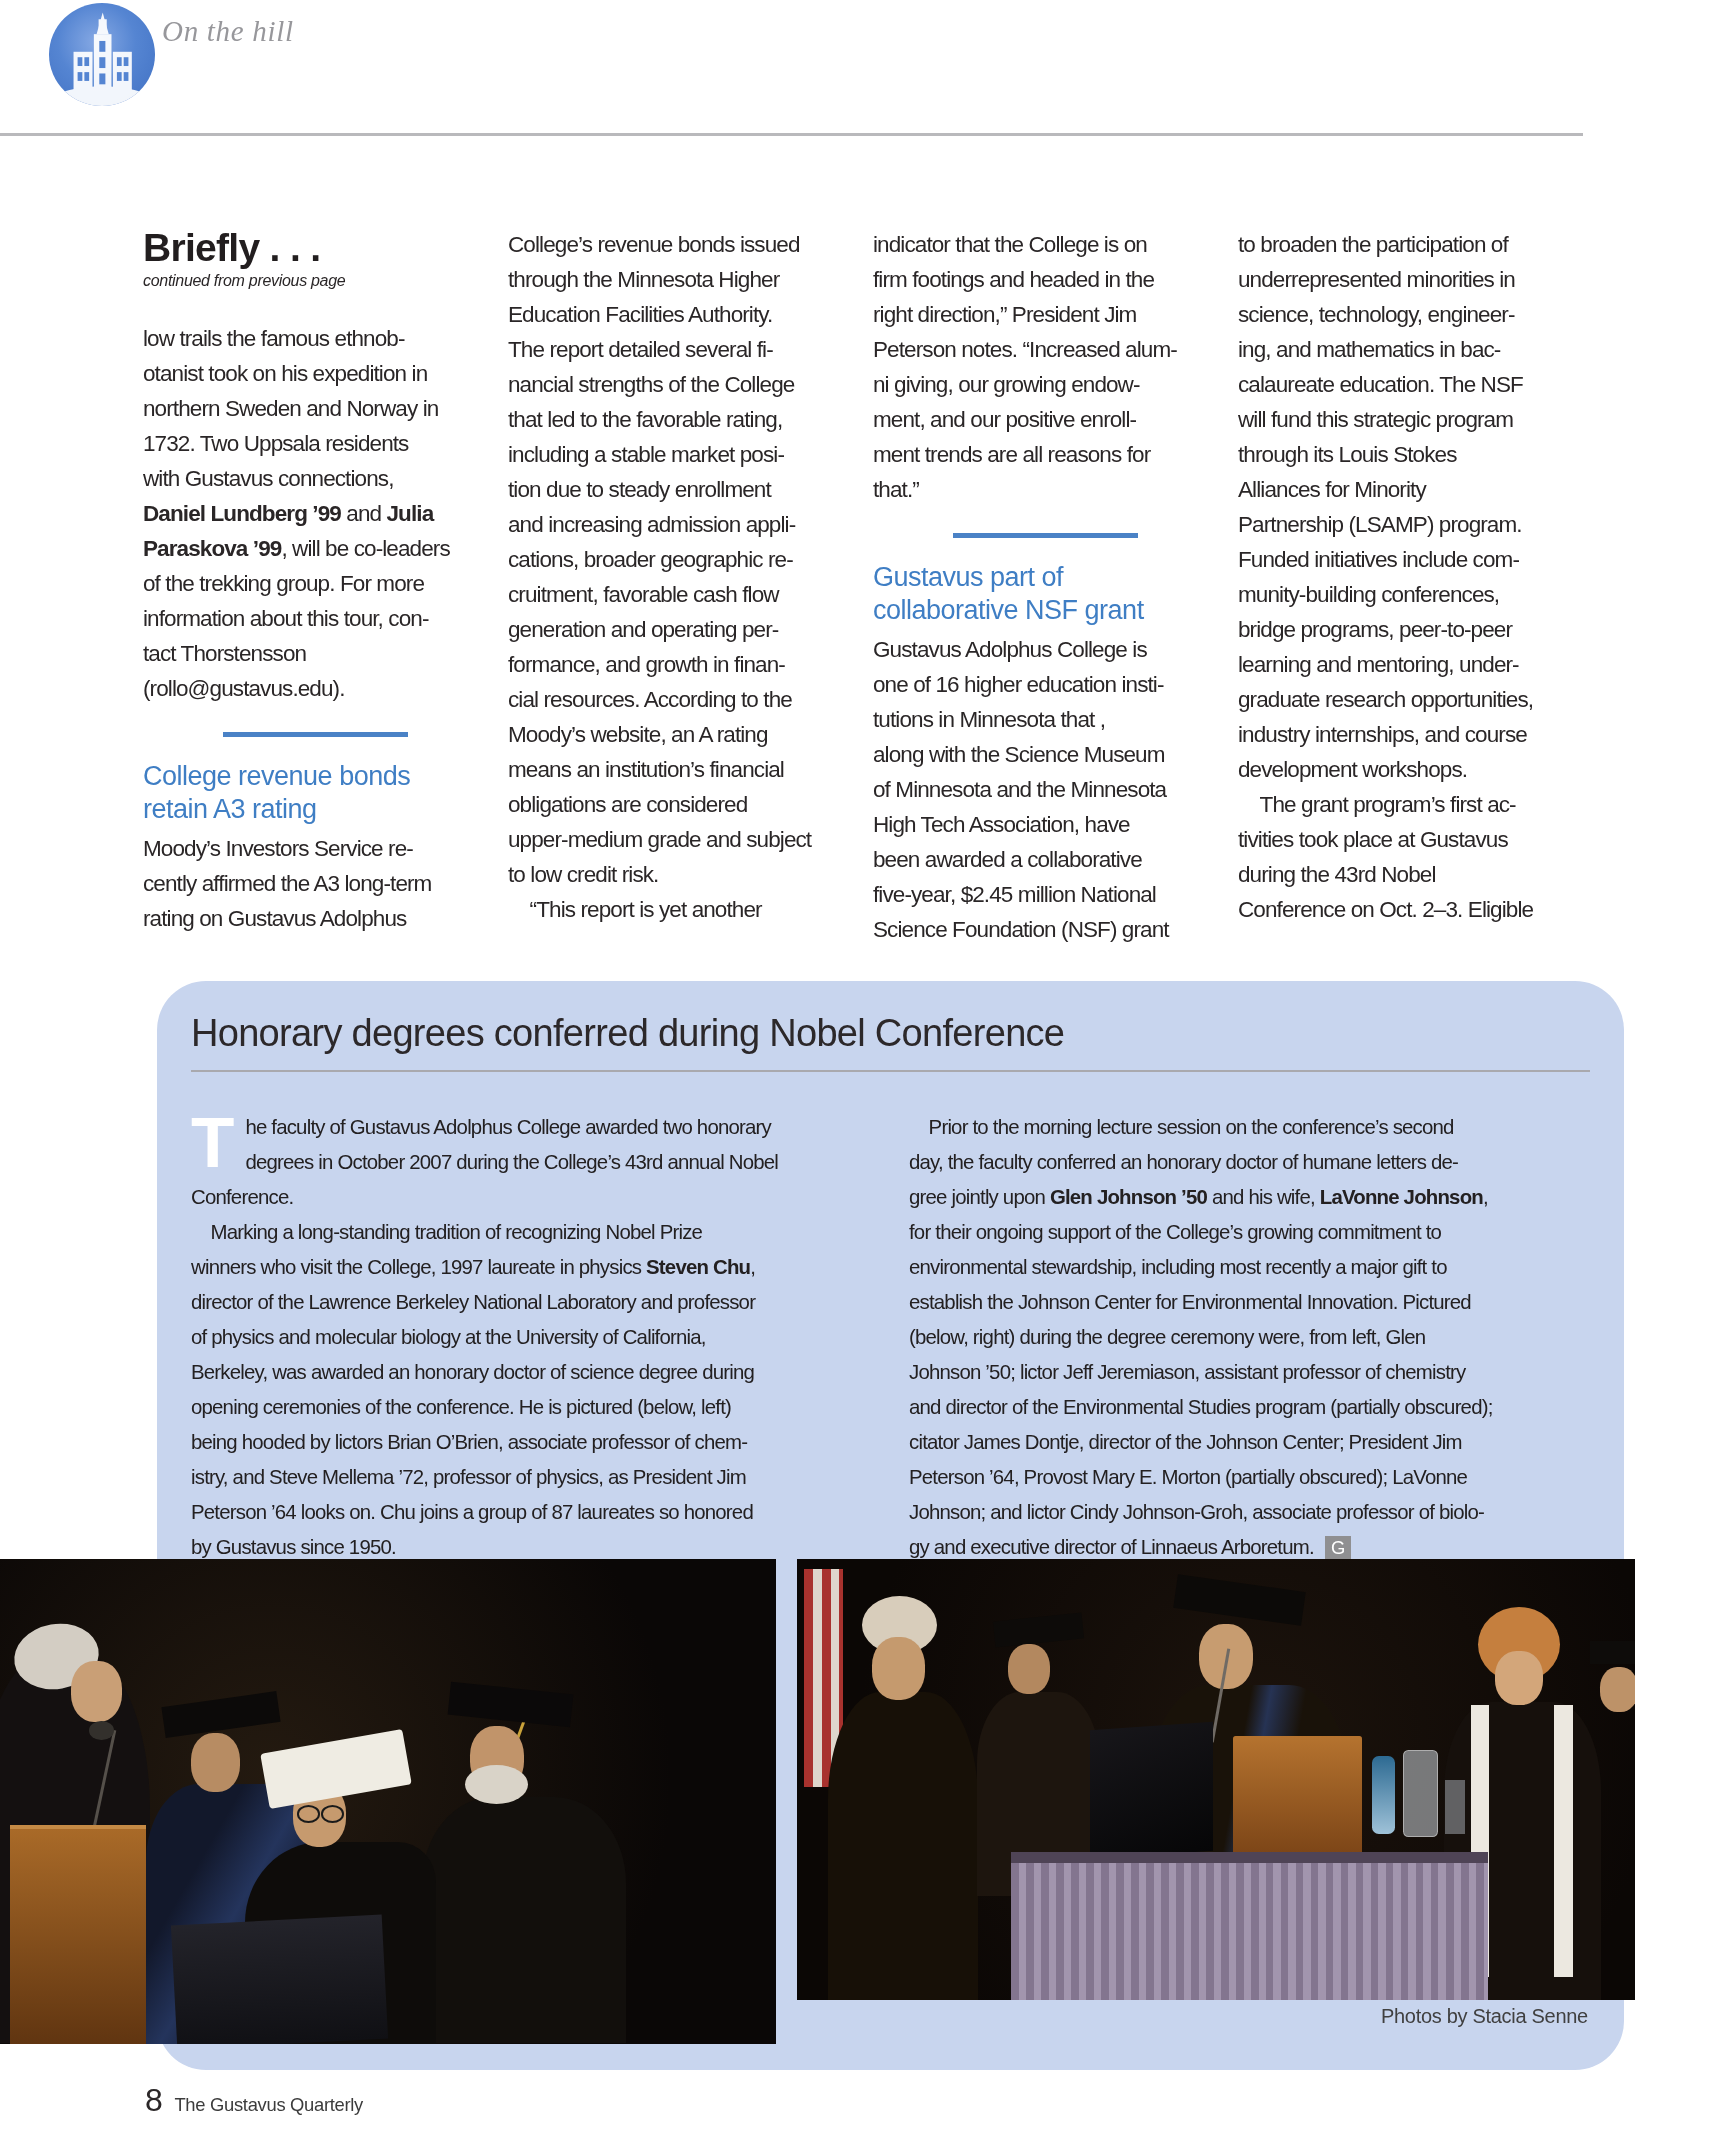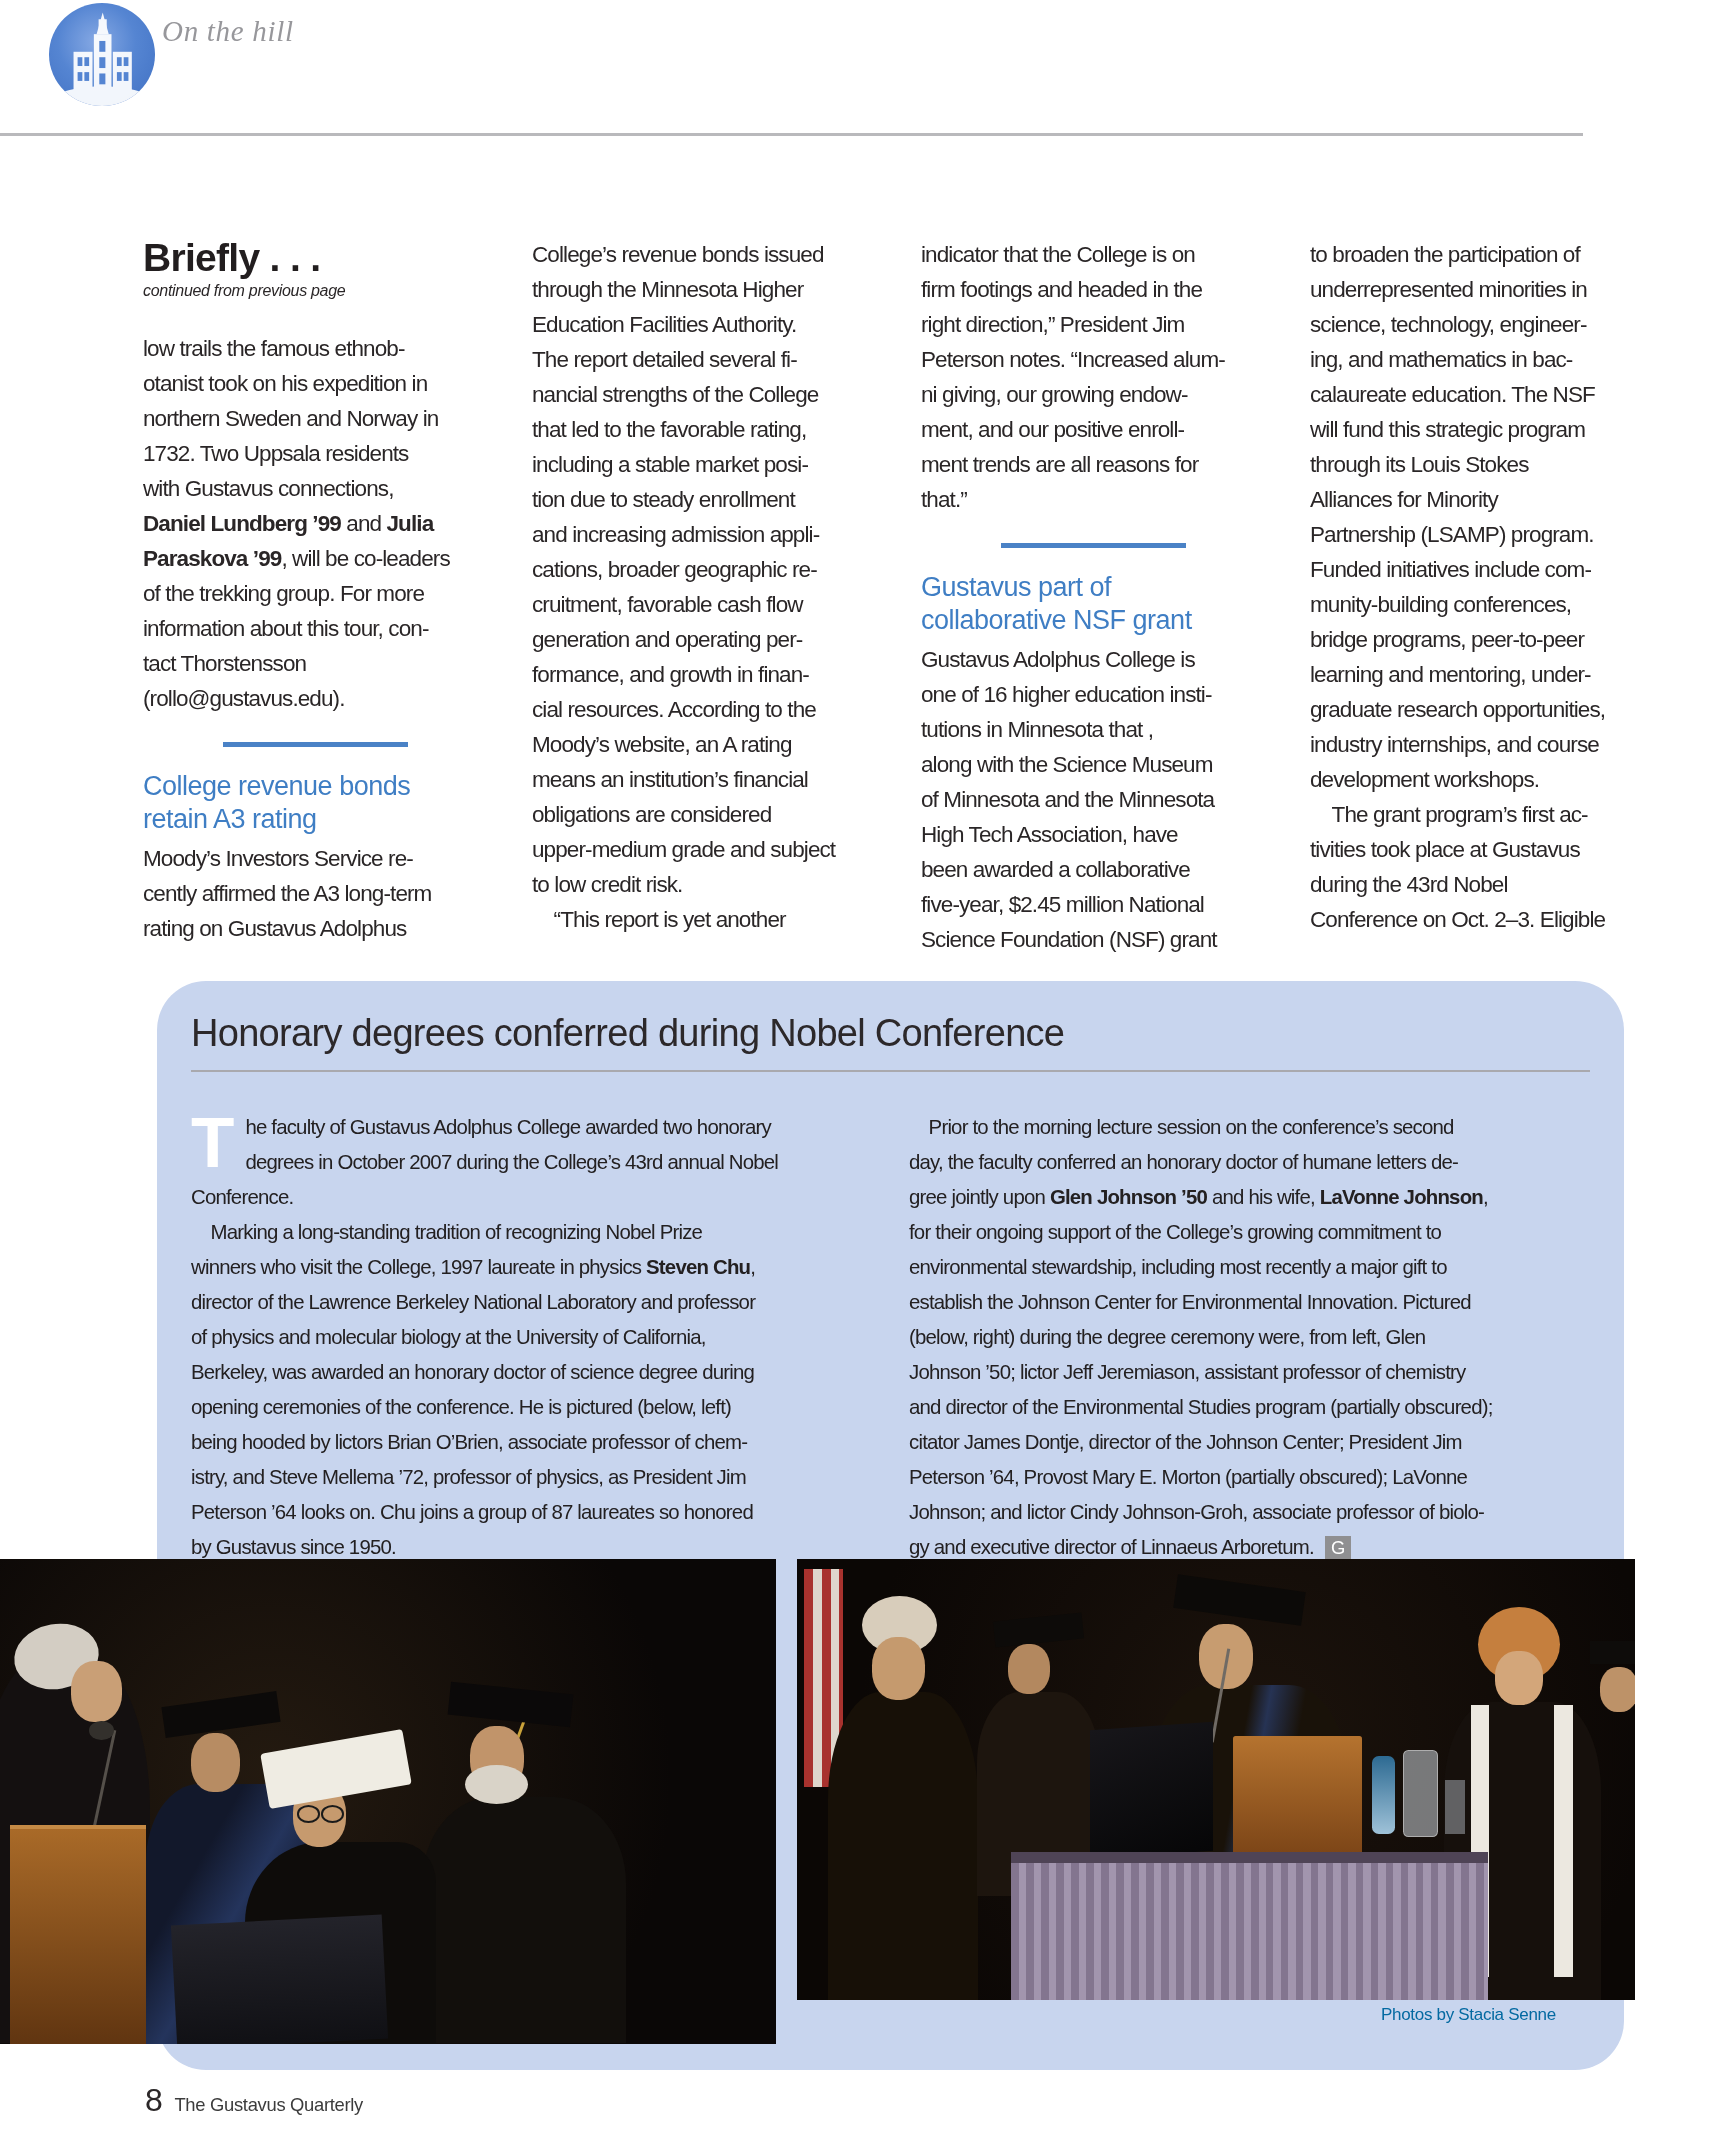--- a/index.html
+++ b/index.html
@@ -16,21 +16,21 @@
   }
   .logo svg { position:absolute; left:0; top:0; }
   .section-label {
     position:absolute; left:162px; top:15px;
     font-family:"Liberation Serif", serif; font-style:italic;
     font-size:29px; color:#97979b; letter-spacing:0.7px;
   }
   .header-rule { position:absolute; left:0; top:133px; width:1583px; height:2.7px; background:#b9b9bc; }
 
   
-  .columns { position:absolute; left:143px; top:237px; display:flex; gap:45px; }
+  .columns { position:absolute; left:143px; top:227px; display:flex; gap:21px; }
   .col { width:344px; }
   .body-text {
     font-size:22.5px; line-height:35px; letter-spacing:-0.9px;
     color:#2a2627; white-space:pre-line; margin:0;
   }
   .briefly-title { font-size:39px; line-height:41px; font-weight:bold; letter-spacing:-0.7px; color:#221e1f; margin:0; }
   .continued { font-style:italic; font-size:16px; letter-spacing:-0.3px; color:#2a2627; margin:4px 0 0; }
   .first-para { margin-top:31px; }
   .divider { width:185px; height:4.8px; background:#4a82c6; margin:26px auto 23px; }
   .col-heading {
@@ -61,21 +61,21 @@
   .photo { position:absolute; overflow:hidden; }
   .photo div { position:absolute; }
   .photo-left {
     left:0; top:1559px; width:776px; height:485px;
     background:radial-gradient(circle at 35% 45%, #241a10 0%, #0a0706 70%);
   }
   .photo-right {
     left:797px; top:1559px; width:838px; height:441px;
     background:radial-gradient(circle at 55% 40%, #1c130c 0%, #0b0705 75%);
   }
-  .photo-caption { position:absolute; left:1381px; top:2005px; font-size:17px; color:#0369a1; letter-spacing:-0.3px; }
+  .photo-caption { position:absolute; left:1381px; top:2005px; font-size:20px; color:#404040; letter-spacing:-0.3px; }
 
   
   .footer { position:absolute; left:145px; top:2082px; display:flex; align-items:baseline; gap:11.6px; }
   .page-num { font-size:32px; color:#2b2728; }
   .pub-name { font-size:18.4px; color:#3c3c3c; letter-spacing:-0.3px; }
 </style>
 </head>
 <body>
 
 <div class="page">

